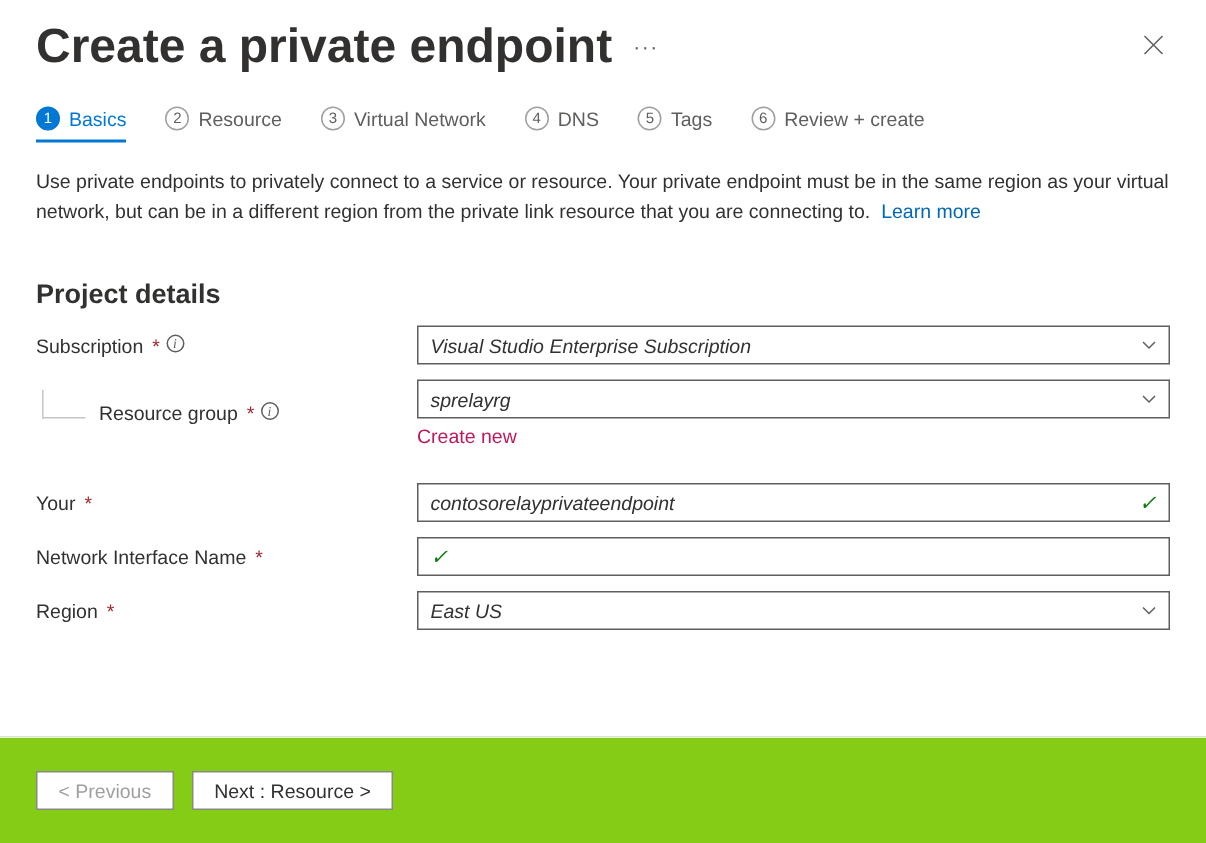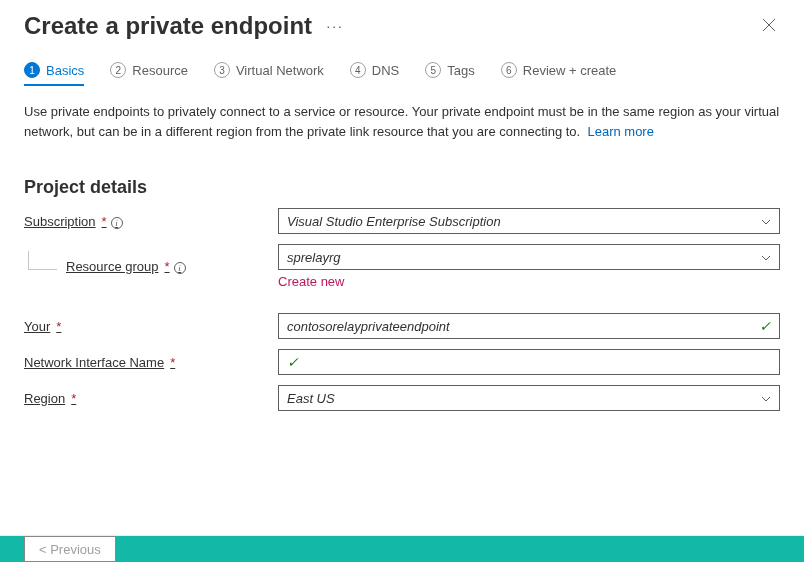--- a/index.html
+++ b/index.html
@@ -21,21 +21,21 @@
       align-items: center;
       justify-content: space-between;
       margin-bottom: 22px;
     }
     .title-wrap {
       display: flex;
       align-items: center;
       gap: 14px;
     }
     .title {
-      font-size: 24px;
+      font-size: 32px;
       font-weight: 600;
       color: #323130;
     }
     .ellipsis {
       color: #605e5c;
       font-size: 14px;
       letter-spacing: 1px;
     }
     .close {
       font-size: 18px;
@@ -108,24 +108,23 @@
     }
 
     .field-row {
       display: flex;
       align-items: center;
       margin-bottom: 10px;
     }
     .field-label-col {
       width: 254px;
       display: flex;
-      align-items: flex-end;
+      align-items: flex-start;
       gap: 4px;
       color: #323130;
-      text-decoration: underline;
     }
     .field-label-col.indented {
       position: relative;
       padding-left: 42px;
     }
     .field-label-col.indented::before {
       content: "";
       position: absolute;
       left: 4px;
       top: -8px;
@@ -183,24 +182,24 @@
       cursor: pointer;
       display: inline-block;
     }
 
     .instance { margin-top: 24px; }
 
     .footer {
       position: absolute;
       left: 0; right: 0; bottom: 0;
       border-top: 1px solid #edebe9;
-      padding: 0 24px;
+      padding: 22px 24px;
       display: flex;
       gap: 12px;
-      background: #14b8a6;
+      background: #84cc16;
     }
     .btn {
       height: 26px;
       padding: 0 14px;
       border: 1px solid #8a8886;
       background: #fff;
       font-size: 13px;
       display: inline-flex;
       align-items: center;
       cursor: pointer;
@@ -338,13 +337,14 @@
               </svg>
           </span>
         </div>
       </div>
     </div>
   </div>
 </div>
 
 <div class="footer">
   <div class="btn disabled">&lt; Previous</div>
+  <div class="btn">Next : Resource &gt;</div>
 </div>
 
 </body></html>

